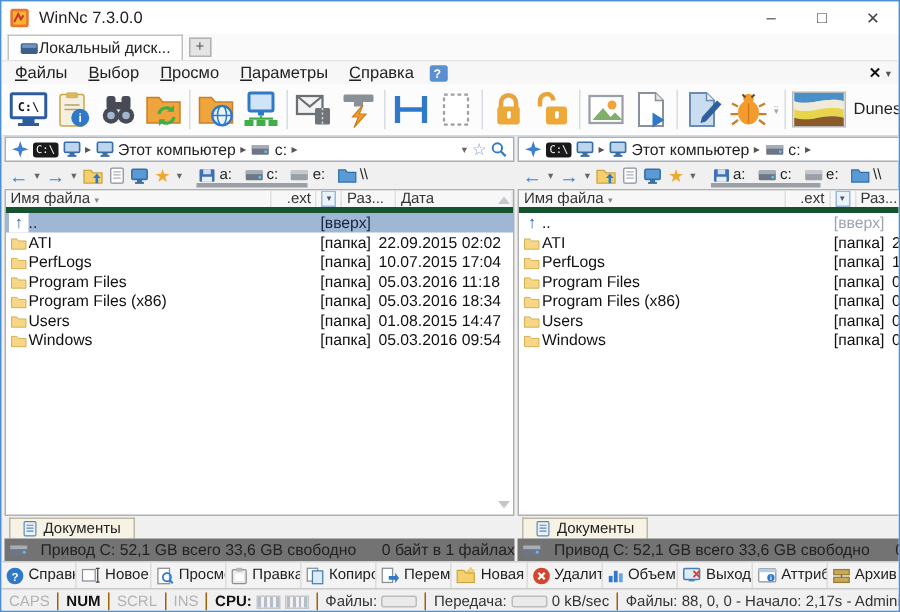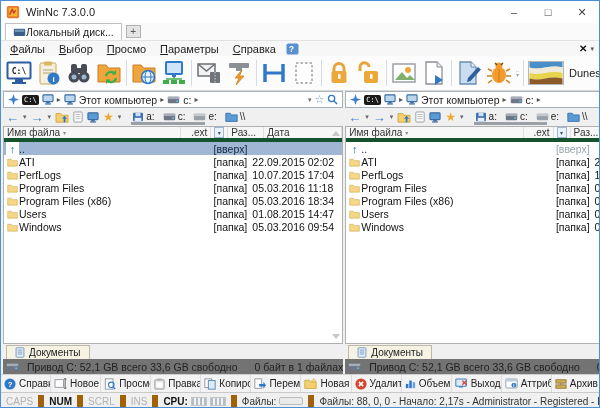--- a/index.html
+++ b/index.html
@@ -88,21 +88,21 @@
   .drivestatus .fi { margin-left:9px; }
 
   
   .fnbar { position:absolute; top:373px; left:0; width:600px; height:18px; background:#f3f3f3; border-top:1px solid #d0d0d0; display:flex; }
   .fn-btn { flex:1; display:flex; align-items:center; gap:3px; padding:0 3px; font-size:10px; color:#222; border-right:1px solid #dcdcdc; overflow:hidden; white-space:nowrap; }
   .fn-btn:last-child { border-right:none; }
   .fn-ic { display:flex; align-items:center; flex:0 0 auto; }
 
   
   .statusbar { position:absolute; top:391px; left:0; width:600px; height:17px; background:#f0f0f0; border-top:1px solid #c9c9c9; display:flex; align-items:center; font-size:10px; color:#333; }
-  .sb-cell { padding:0 5px; border-right:6px solid #a16207; height:12px; display:flex; align-items:center; gap:3px; white-space:nowrap; }
+  .sb-cell { padding:0 5px; border-right:1px solid #a16207; height:12px; display:flex; align-items:center; gap:3px; white-space:nowrap; }
   .sb-dim { color:#b2b2b2; }
   .sb-bold { font-weight:bold; color:#111; }
   .sb-bar { width:24px; height:8px; background:#eaeaea; border:1px solid #bcbcbc; border-radius:2px; }
   .sb-graph { width:16px; height:9px; border:1px solid #c6c6c6; background:repeating-linear-gradient(90deg,#b3bdc8 0 2px,#f2f2f2 2px 4px); }
   .sb-files { border-right:none; overflow:hidden; flex:1; }
 </style>
 </head>
 <body>
 
 <div class="window">
@@ -839,16 +839,21 @@
     <span class="sb-cell sb-dim">INS</span>
     <span class="sb-cell">
         <span class="sb-bold">CPU:</span>
         <span class="sb-graph"></span>
         <span class="sb-graph"></span>
       </span>
     <span class="sb-cell">
         <span>Файлы:</span>
         <span class="sb-bar"></span>
       </span>
+    <span class="sb-cell">
+        <span>Передача:</span>
+        <span class="sb-bar"></span>
+        <span>0 kB/sec</span>
+      </span>
     <span class="sb-cell sb-files">Файлы: 88, 0, 0 - Начало: 2,17s - Administrator - Registered - License r</span>
   </div>
 
 </div>
 
 </body></html>

